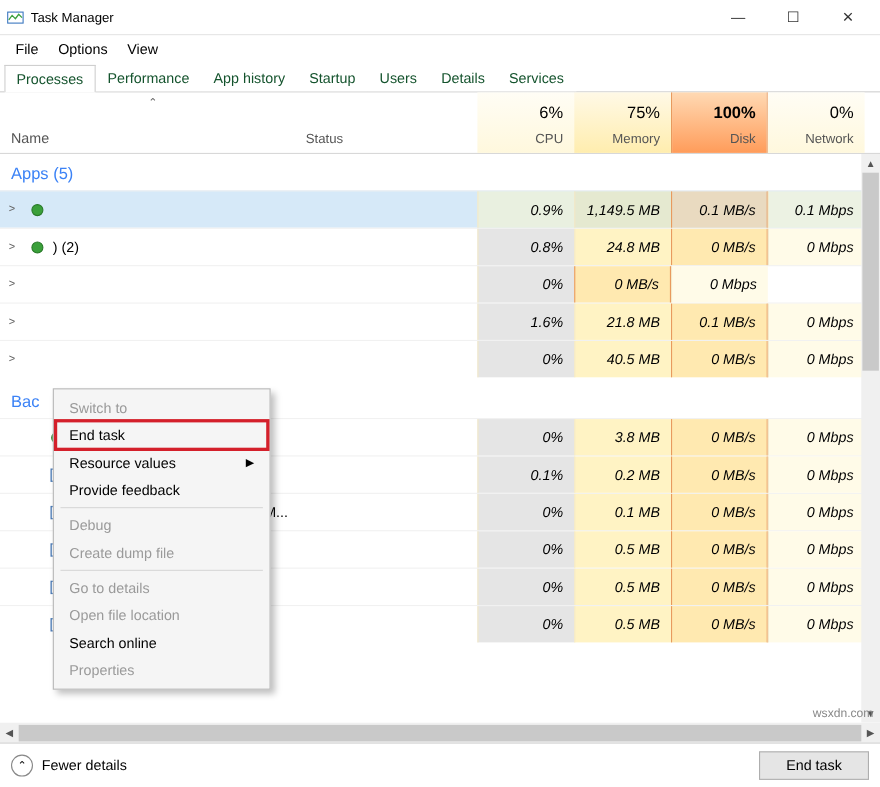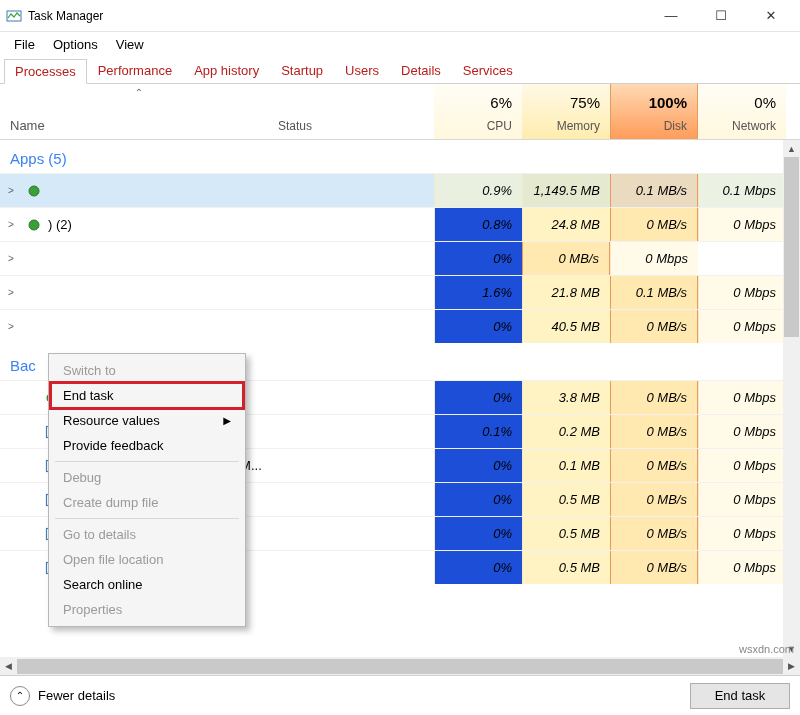--- a/index.html
+++ b/index.html
@@ -5,21 +5,21 @@
 * { box-sizing: border-box; margin: 0; padding: 0; font-family: "Segoe UI", Tahoma, sans-serif; font-size: 13px; }
 html,body { width:800px; height:715px; background:#fff; color:#000; overflow:hidden; }
 .titlebar { height:32px; display:flex; align-items:center; padding:0 6px; border-bottom:1px solid #e5e5e5;}
 .title-icon { width:16px; height:16px; margin-right:6px; display:inline-flex;}
 .title-text { flex:1; font-size:12px;}
 .wbtns { display:flex; gap:20px; margin-right:8px;}
 .wbtn { width:30px; height:26px; display:flex; align-items:center; justify-content:center; color:#333;}
 .menubar { height:24px; display:flex; align-items:center; padding:0 6px; gap:2px;}
 .mitem { padding:2px 8px; font-size:13px;}
 .tabs { height:28px; display:flex; align-items:flex-end; border-bottom:1px solid #cfcfcf; padding:0 4px;}
-.tab { padding:4px 10px; border:1px solid transparent; color:#b91c1c; background:#fff;}
+.tab { padding:4px 10px; border:1px solid transparent; color:#14532d; background:#fff;}
 .tab.active { border:1px solid #cfcfcf; border-bottom:1px solid #fff; position:relative; top:1px;}
 .headers { height:56px; display:flex; border-bottom:1px solid #d8d8d8;}
 .h-name { width:278px; display:flex; flex-direction:column; justify-content:flex-end; padding:0 10px 6px 10px; font-size:12px; color:#555; position:relative;}
 .h-sort { position:absolute; top:3px; left:50%; transform:translateX(-50%); font-size:10px; color:#666;}
 .h-status { width:156px; display:flex; align-items:flex-end; padding:0 0 6px 0; font-size:12px; color:#555;}
 .h-col { width:88px; display:flex; flex-direction:column; justify-content:space-between; align-items:flex-end; padding:10px 10px 6px 0; text-align:right;}
 .h-pct { font-size:15px;}
 .h-lbl { font-size:12px; color:#555;}
 .h-col.cpu { background:linear-gradient(#fffdf5,#fff8dd);}
 .h-col.mem { background:linear-gradient(#fff9e6,#ffedae);}
@@ -31,21 +31,21 @@
 .rows { }
 .row { height:34px; display:flex; align-items:center; border-top:1px solid #f1f1f1;}
 .row.sel { background:#d6e9f8;}
 .cell-name { width:278px; display:flex; align-items:center; gap:6px; padding-left:8px;}
 .chev { width:12px; color:#666; font-size:10px;}
 .emp { width:12px;}
 .pico { width:16px; height:16px; display:inline-flex; align-items:center; justify-content:center;}
 .pname { white-space:nowrap; overflow:hidden; text-overflow:ellipsis;}
 .cell-status { width:156px;}
 .cell { width:88px; text-align:right; padding-right:10px; height:100%; display:flex; align-items:center; justify-content:flex-end; border-left:1px solid #f3e9c8;font-style:italic;}
-.cell.cpu { background:#1d4ed8;}
+.cell.cpu { background:#e5e5e5;}
 .cell.mem { background:#fff3c4;}
 .cell.disk { background:#ffe9b0; border-left:1px solid #e89a5e; border-right:1px solid #e89a5e;}
 .cell.net { background:#fffbe8;}
 .row.sel .cell.cpu{ background:#e9f0e0;}
 .row.sel .cell.mem{ background:#e5e9d0;}
 .row.sel .cell.disk{ background:#e9dac0;}
 .row.sel .cell.net{ background:#ecf2e3;}
 .vscroll { position:absolute; right:0; top:0; width:17px; height:100%; background:#f0f0f0; display:flex; flex-direction:column; align-items:center;}
 .vsbtn { width:17px; height:17px; display:flex; align-items:center; justify-content:center; font-size:9px; color:#555;}
 .vsthumb { width:15px; background:#c9c9c9; margin-top:0; height:180px;}

